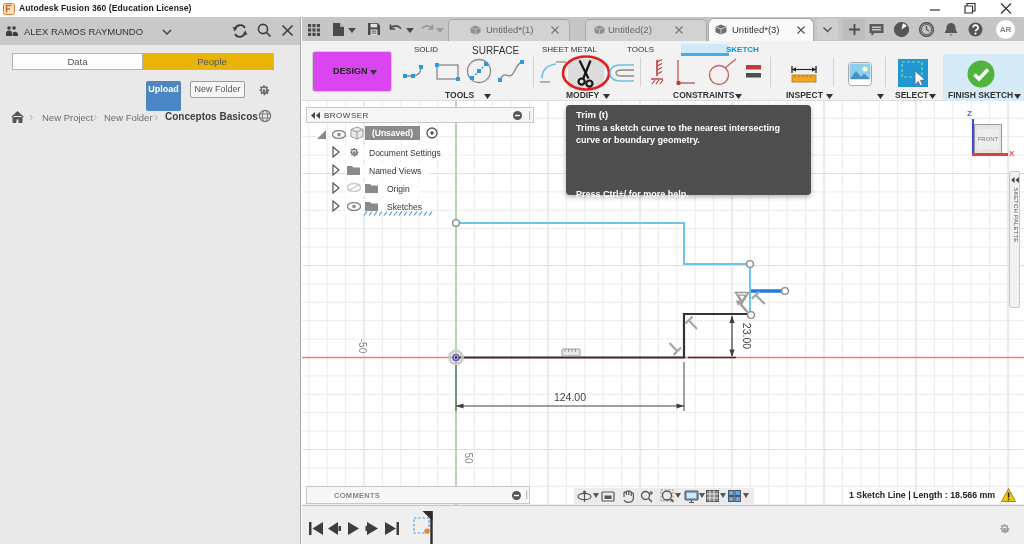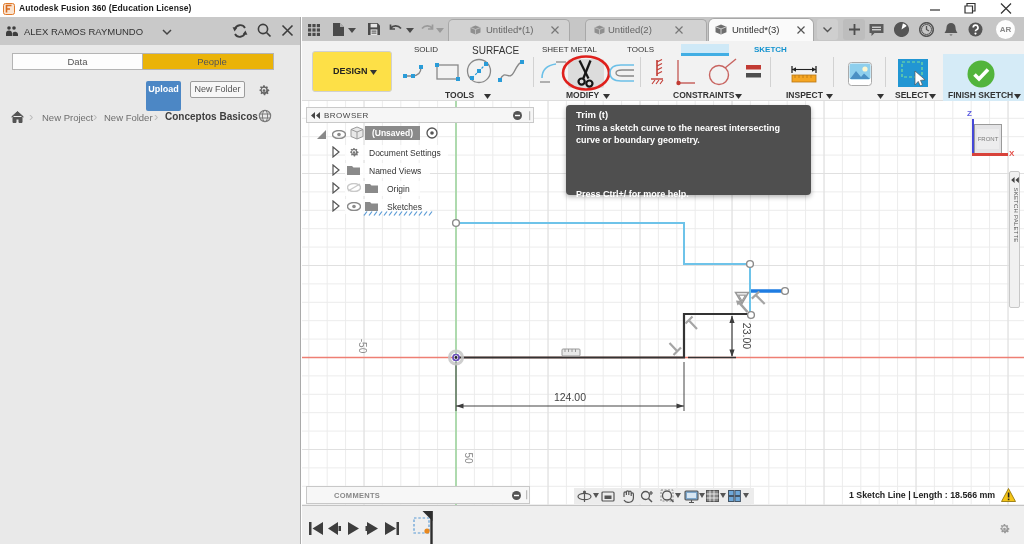--- a/index.html
+++ b/index.html
@@ -185,34 +185,34 @@
     <circle cx="7.5" cy="7.5" r="7" fill="#555"></circle>
     <path d="M5.2 5.6 a2.4 2.4 0 1 1 3.3 2.2 c-0.7 0.3 -1 0.7 -1 1.5" stroke="#fff" stroke-width="1.7" fill="none"></path>
     <circle cx="7.5" cy="11.6" r="1.1" fill="#fff"></circle>
   </svg>
 
   <div class="abs" style="left:694px;top:3px;width:19px;height:19px;border-radius:50%;background:#fdfdfd;font-size:8px;font-weight:bold;color:#8a8a8a;text-align:center;line-height:19px;">AR</div>
 </div>
 
 <div class="abs" style="left:302px;top:41px;width:722px;height:60px;background:#f2f2f2;border-bottom:1px solid #dcdcdc;">
 
-  <div class="abs" style="left:10px;top:10px;width:80px;height:41px;background:#fde047;border:1px solid #d0d0d0;border-radius:3px;">
+  <div class="abs" style="left:10px;top:10px;width:80px;height:41px;background:#d946ef;border:1px solid #d0d0d0;border-radius:3px;">
     <div class="abs" style="left:20px;top:14px;font-size:9px;font-weight:bold;color:#222;">DESIGN</div>
     <svg class="abs" style="left:57px;top:18px;" width="7" height="5" viewBox="0 0 7 5">
         <path d="M0 0 h7 l-3.5 5 z" fill="#333"></path>
       </svg>
   </div>
 
   <div class="abs" style="left:112px;top:4px;font-size:8px;color:#333;">SOLID</div>
   <div class="abs" style="left:170px;top:4px;font-size:10px;color:#333;">SURFACE</div>
   <div class="abs" style="left:240px;top:4px;font-size:8px;color:#333;">SHEET METAL</div>
   <div class="abs" style="left:325px;top:4px;font-size:8px;color:#333;">TOOLS</div>
   <div class="abs" style="left:379px;top:3px;width:48px;height:12px;background:#cfe9f7;"></div>
   <div class="abs" style="left:379px;top:12px;width:48px;height:3px;background:#41aee4;"></div>
-  <div class="abs" style="left:404px;top:4px;font-size:8px;font-weight:bold;color:#1493cf;padding-left:48px;">SKETCH</div>
+  <div class="abs" style="left:376px;top:4px;font-size:8px;font-weight:bold;color:#1493cf;padding-left:48px;">SKETCH</div>
 
   <svg class="abs" style="left:100px;top:20px;" width="28" height="20" viewBox="0 0 28 20">
     <path d="M3 15 h7 q9 0 9 -9" fill="none" stroke="#888" stroke-width="1.4"></path>
     <rect x="1" y="13" width="4" height="4" fill="#2a9cd8"></rect>
       <rect x="9" y="13" width="4" height="4" fill="#2a9cd8"></rect>
       <rect x="17" y="4" width="4" height="4" fill="#2a9cd8"></rect>
   </svg>
   <svg class="abs" style="left:133px;top:22px;" width="25" height="18" viewBox="0 0 25 18">
     <rect x="2" y="2" width="21" height="14" fill="none" stroke="#888" stroke-width="1.3"></rect>
     <rect x="0" y="0" width="4" height="4" fill="#2a9cd8"></rect>

